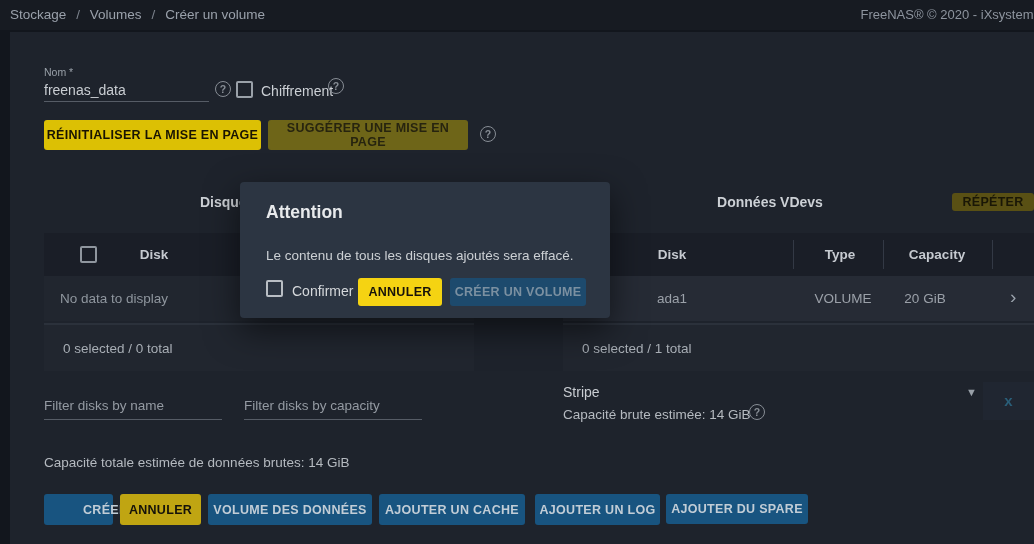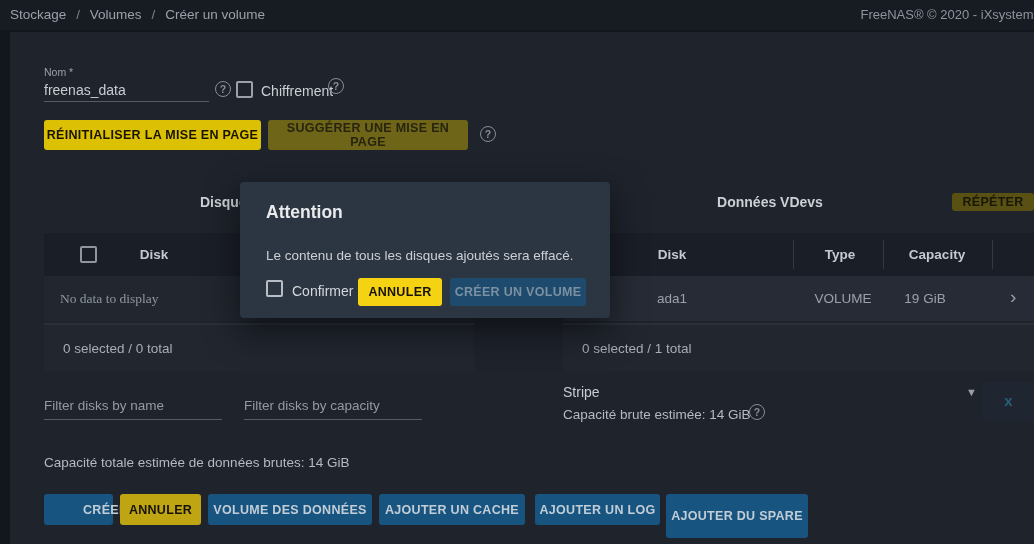--- a/index.html
+++ b/index.html
@@ -93,40 +93,40 @@
   <div class="abs section-title" style="left:190px; top:162px;">Disques</div>
   <div class="abs section-title" style="left:600px; top:162px; width:320px; text-align:center;">Données VDevs</div>
   <button class="abs btn btn-olive" style="left:942px; top:153px; width:82px; height:18px;margin-top:8px;">RÉPÉTER</button>
 
   <div class="table" style="left:34px; width:430px;">
     <div class="t-header">
       <div class="checkbox abs" style="left:36px; top:13px; border-color:#8f969e;"></div>
       <div class="t-head-cell" style="left:110px;">Disk</div>
     </div>
     <div class="t-row">
-      <div class="abs" style="left:16px; top:0; height:45px; line-height:45px; font-size:13.5px; color:#8f969e;font-family:Liberation Serif, serif;">No data to display</div>
+      <div class="abs" style="left:16px; top:0; height:45px; line-height:45px; font-size:13.5px; color:#8f969e;">No data to display</div>
     </div>
     <div class="t-footer" style="border-top:2px solid #2b313b;">
       <div class="t-footer-text">0 selected / 0 total</div>
     </div>
   </div>
 
   <div class="table" style="left:553px; width:471px;">
     <div class="t-header">
       <div class="t-head-cell" style="left:109px;">Disk</div>
       <div class="t-head-cell" style="left:277px;">Type</div>
       <div class="t-head-cell" style="left:374px;">Capacity</div>
       <div class="v-sep" style="left:230px;"></div>
       <div class="v-sep" style="left:320px;"></div>
       <div class="v-sep" style="left:429px;"></div>
     </div>
     <div class="t-row t-row-hl">
       <div class="t-cell" style="left:109px;">ada1</div>
       <div class="t-cell" style="left:280px;">VOLUME</div>
-      <div class="t-cell" style="left:362px;">19 GiB</div>
+      <div class="t-cell" style="left:362px;">20 GiB</div>
       <div class="abs" style="left:447px; top:10px; font-size:19px; color:#9aa2ac;">›</div>
     </div>
     <div class="t-footer" style="border-top:2px solid #2b313b;">
       <div class="t-footer-text">0 selected / 1 total</div>
     </div>
   </div>
 
   <div class="abs" style="left:553px; top:352px; font-size:14px; color:#c9cdd2;">Stripe</div>
   <div class="abs" style="left:956px; top:354px; font-size:11px; color:#99a0a8;">▼</div>
   <div class="abs" style="left:553px; top:375px; font-size:13.5px; color:#b5bac0;">Capacité brute estimée: 14 GiB</div>
@@ -140,21 +140,21 @@
   <input class="abs field-input" style="left: 234px; top: 360px; width: 178px; height: 28px; font-size: 13.5px;" placeholder="Filter disks by capacity">
   <input class="abs field-input" style="left: 34px; top: 360px; width: 178px; height: 28px; font-size: 13.5px;" placeholder="Filter disks by name">
 
   <div class="abs" style="left:34px; top:423px; font-size:13.5px; color:#b5bac0;">Capacité totale estimée de données brutes: 14 GiB</div>
 
   <button class="abs btn btn-blue" style="left:34px; top:462px; width:69px; height:31px;padding-left:39px;">CRÉER</button>
   <button class="abs btn btn-yellow-mid" style="left:110px; top:462px; width:81px; height:31px;">ANNULER</button>
   <button class="abs btn btn-blue" style="left:198px; top:462px; width:164px; height:31px;">VOLUME DES DONNÉES</button>
   <button class="abs btn btn-blue" style="left:369px; top:462px; width:146px; height:31px;">AJOUTER UN CACHE</button>
   <button class="abs btn btn-blue" style="left:525px; top:462px; width:125px; height:31px;">AJOUTER UN LOG</button>
-  <button class="abs btn btn-blue" style="left:656px; top:462px; width:142px; height:44px;">AJOUTER DU SPARE</button>
+  <button class="abs btn btn-blue" style="left:656px; top:462px; width:142px; height:30px;">AJOUTER DU SPARE</button>
 </div>
 
 <div id="dialog">
   <div id="dialog-title">Attention</div>
   <div id="dialog-msg">Le contenu de tous les disques ajoutés sera effacé.</div>
   <div class="checkbox abs" style="left:26px; top:98px; border-color:#b9bec4;"></div>
   <div class="abs" style="left:52px; top:101px; font-size:14px; color:#d5d8db;">Confirmer</div>
   <button class="dlg-btn" style="left:118px; width:84px; background:#f5d312; color:#17130a;">ANNULER</button>
   <button class="dlg-btn" style="left:210px; width:136px; background:#1d4a6d; color:#7b90a1;">CRÉER UN VOLUME</button>
 </div>

